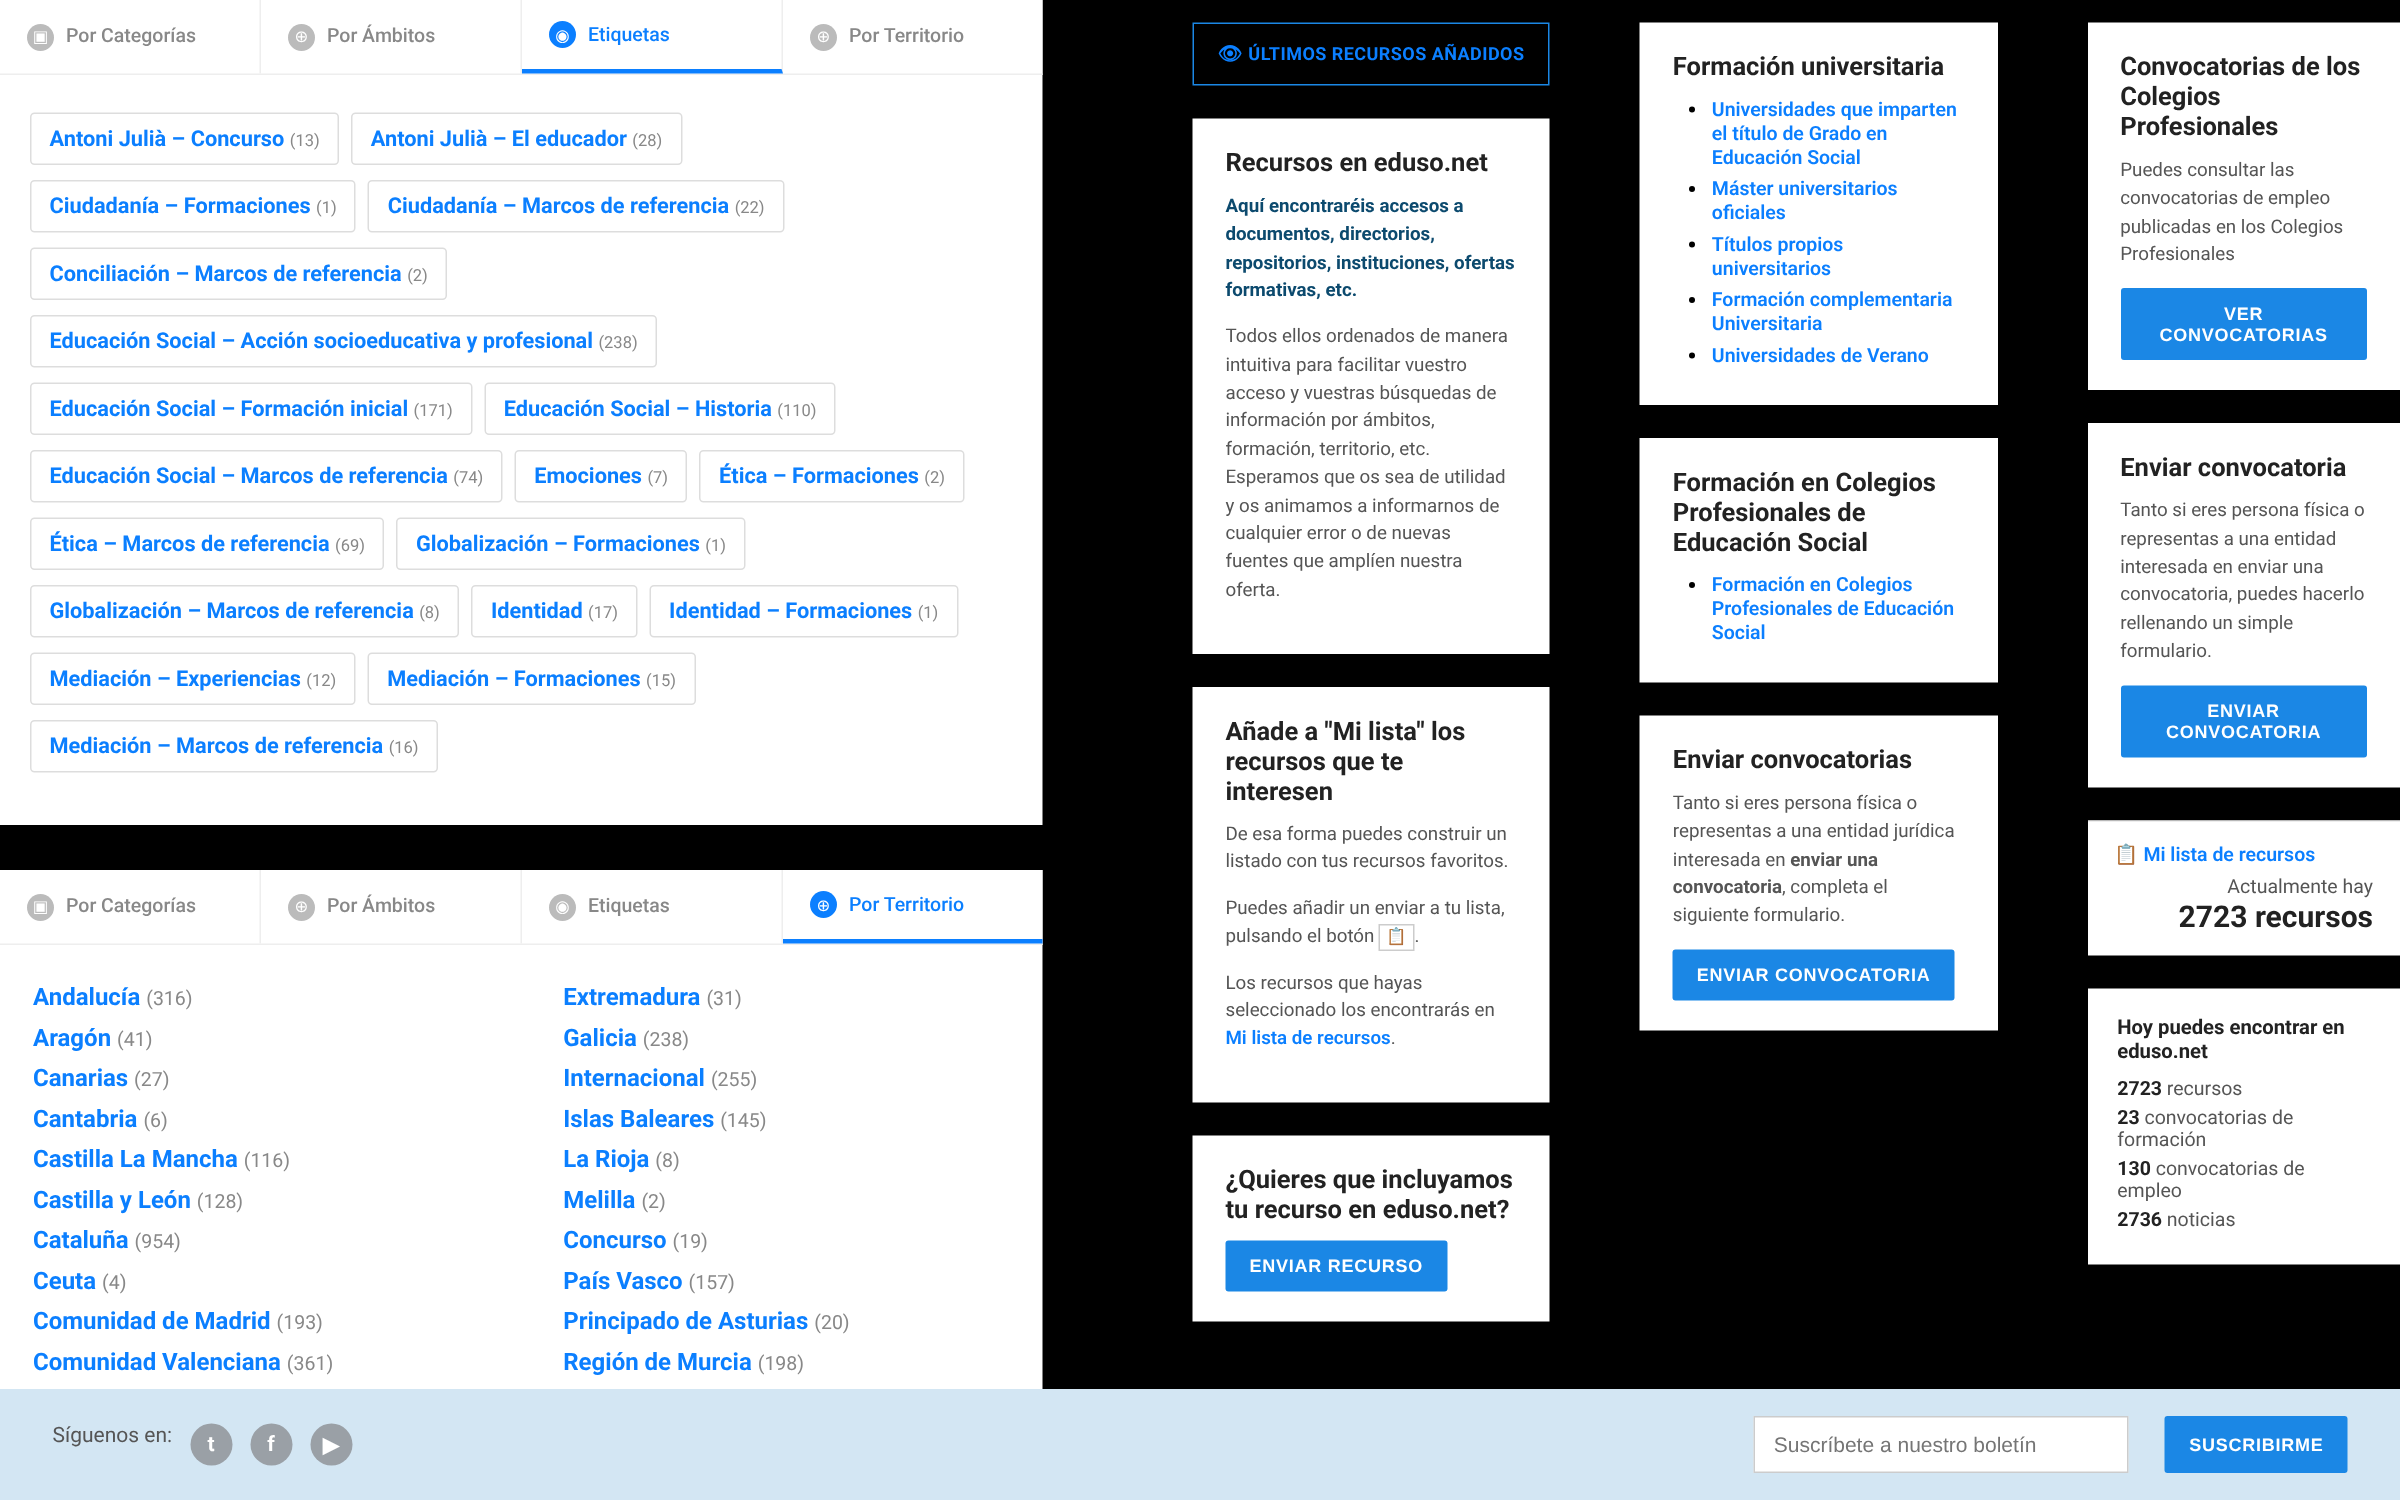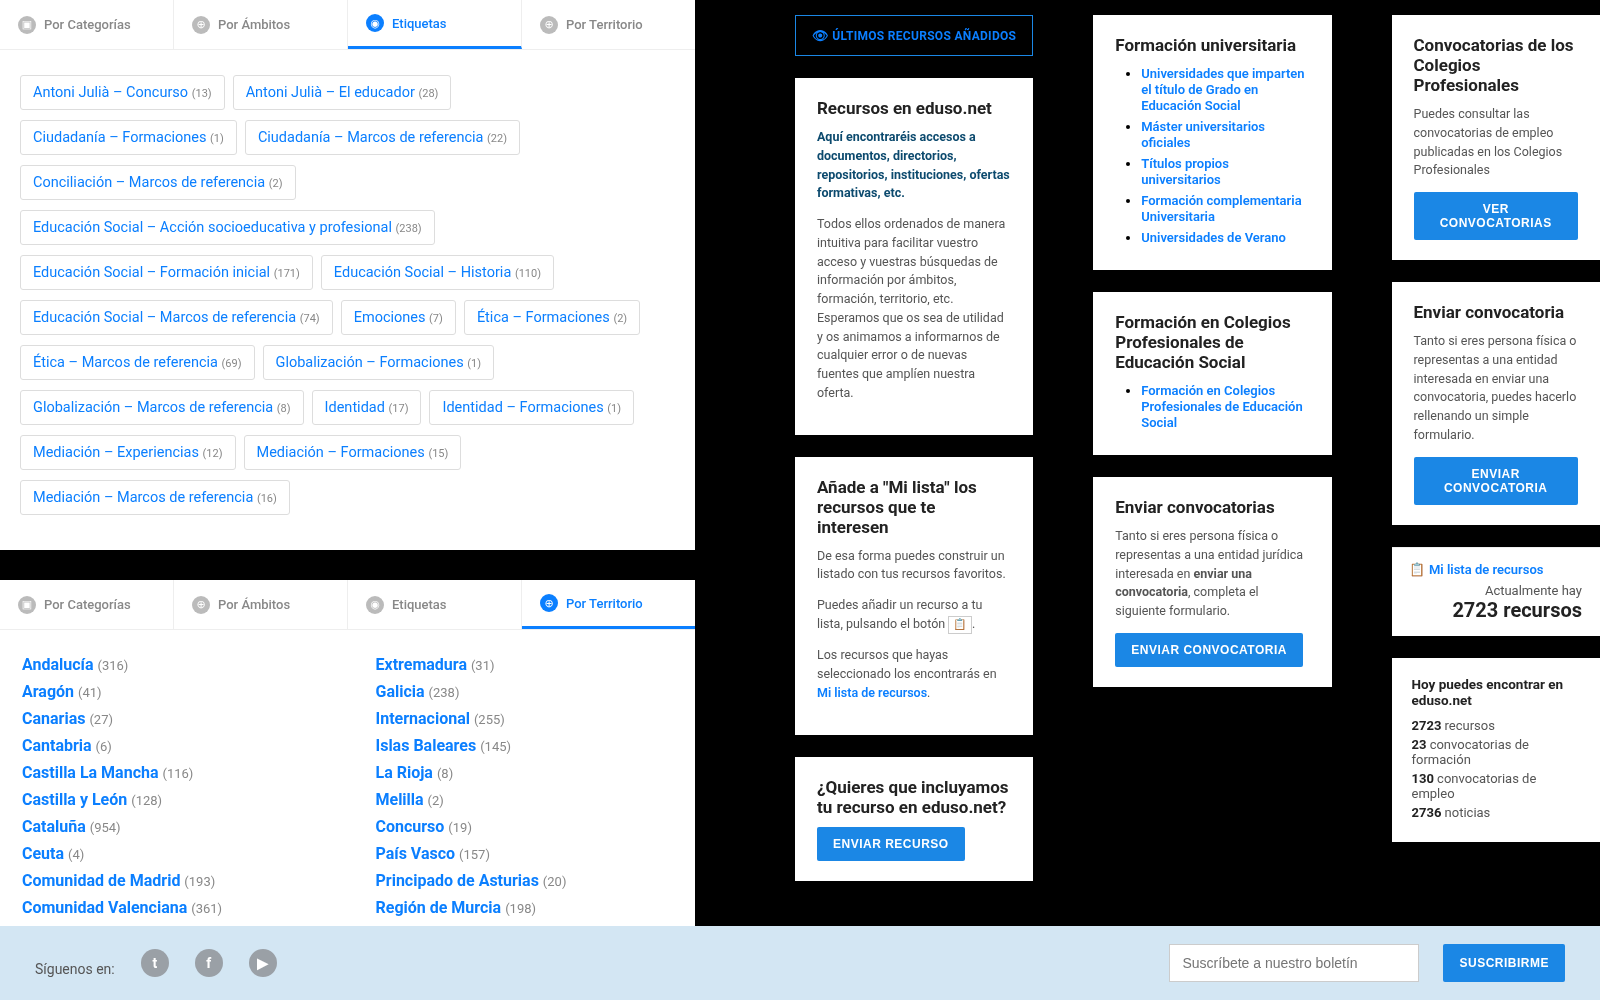--- a/index.html
+++ b/index.html
@@ -9,21 +9,21 @@
 .left-col{width:700px}
 .panel{background:#fff;margin-bottom:30px}
 .tabnav{display:flex;border-bottom:1px solid #eee;background:#fff}
 .tabnav-item{flex:1;padding:14px 18px;display:flex;align-items:center;gap:8px;color:#888;font-size:13px;font-weight:500;cursor:pointer;border-right:1px solid #eee}
 .tabnav-item:last-child{border-right:none}
 .tabnav-item.active{color:#0b7fff;border-bottom:3px solid #0b7fff}
 .tabnav-item .ic{width:18px;height:18px;border-radius:50%;background:#bbb;display:inline-flex;align-items:center;justify-content:center;color:#fff;font-size:11px}
 .tabnav-item.active .ic{background:#0b7fff}
 .tagcloud{padding:25px 20px}
 .tag{display:inline-block;border:1px solid #ddd;border-radius:3px;padding:8px 12px;margin:0 8px 10px 0;font-size:14.5px}
-.tag .name{color:#0b7fff;font-weight:400}
+.tag .name{color:#0b7fff;font-weight:700}
 .tag .cnt{color:#888;font-size:11px}
 .terr-body{display:flex;padding:25px 22px;gap:56px}
 .terr-col{flex:1}
 .terr-item{margin-bottom:8px;font-size:16px}
 .terr-item .name{color:#0b7fff;font-weight:700}
 .terr-item .cnt{color:#888;font-size:13px}
 .side-col{width:240px;display:flex;flex-direction:column;gap:22px}
 .card{background:#fff;padding:20px 22px}
 .card h3{font-size:17px;color:#222;margin-bottom:10px;font-weight:700}
 .card p{font-size:12.5px;color:#555;margin-bottom:12px;line-height:1.5}
@@ -36,21 +36,21 @@
 .latest-bar::before{content:"👁 ";font-size:13px}
 .milbox{background:#fff;padding:14px 18px;border-top:1px solid #eee}
 .milbox .lnk{color:#0b7fff;font-size:13px;font-weight:600;display:block;text-align:left;margin-bottom:6px}
 .milbox .cur{font-size:13px;color:#555;text-align:right}
 .milbox .big{font-size:20px;font-weight:700;color:#222;text-align:right}
 .statsbox{background:#fff;padding:18px 20px}
 .statsbox .hd{font-size:13.5px;font-weight:700;color:#222;margin-bottom:10px}
 .statsbox .row{font-size:13px;color:#555;margin-bottom:4px}
 .statsbox .row b{color:#222}
 .footer{position:absolute;bottom:0;left:0;right:0;background:#d3e6f3;padding:18px 35px;display:flex;align-items:center;justify-content:space-between}
-.footer .follow{display:flex;align-items:flex-end;gap:26px;color:#555;font-size:14px}
+.footer .follow{display:flex;align-items:flex-start;gap:12px;color:#555;font-size:14px}
 .footer .soc{width:28px;height:28px;border-radius:50%;background:#9aa0a6;display:inline-flex;align-items:center;justify-content:center;color:#fff;font-size:14px;font-weight:700}
 .footer .sub{display:flex;gap:24px}
 .footer input{width:250px;padding:10px 12px;border:1px solid #ccc;font-size:14px;color:#888}
 .linklike{color:#0b7fff;font-weight:600}
 </style>
 </head>
 <body>
 
 <div class="main-area">
   <div class="left-col">
@@ -129,21 +129,21 @@
   <div class="side-col" style="margin-left:80px;margin-top:15px">
     <div class="latest-bar"><span>ÚLTIMOS RECURSOS AÑADIDOS</span></div>
     <div class="card">
       <h3>Recursos en eduso.net</h3>
       <p style="font-weight:700;color:#0c4a6e">Aquí encontraréis accesos a documentos, directorios, repositorios, instituciones, ofertas formativas, etc.</p>
       <p>Todos ellos ordenados de manera intuitiva para facilitar vuestro acceso y vuestras búsquedas de información por ámbitos, formación, territorio, etc. Esperamos que os sea de utilidad y os animamos a informarnos de cualquier error o de nuevas fuentes que amplíen nuestra oferta.</p>
     </div>
     <div class="card">
       <h3>Añade a "Mi lista" los recursos que te interesen</h3>
       <p>De esa forma puedes construir un listado con tus recursos favoritos.</p>
-      <p><span>Puedes añadir un recurso a tu lista, pulsando el botón </span><span style="display:inline-block;border:1px solid #ccc;padding:0 4px;font-size:11px">📋</span><span>.</span></p>
+      <p><span>Puedes añadir un enviar a tu lista, pulsando el botón </span><span style="display:inline-block;border:1px solid #ccc;padding:0 4px;font-size:11px">📋</span><span>.</span></p>
       <p><span>Los recursos que hayas seleccionado los encontrarás en </span><a class="linklike">Mi lista de recursos</a><span>.</span></p>
     </div>
     <div class="card">
       <h3>¿Quieres que incluyamos tu recurso en eduso.net?</h3>
       <button class="btn">ENVIAR RECURSO</button>
     </div>
   </div>
 
   <div class="side-col" style="margin-left:40px;margin-top:15px">
     <div class="card">

